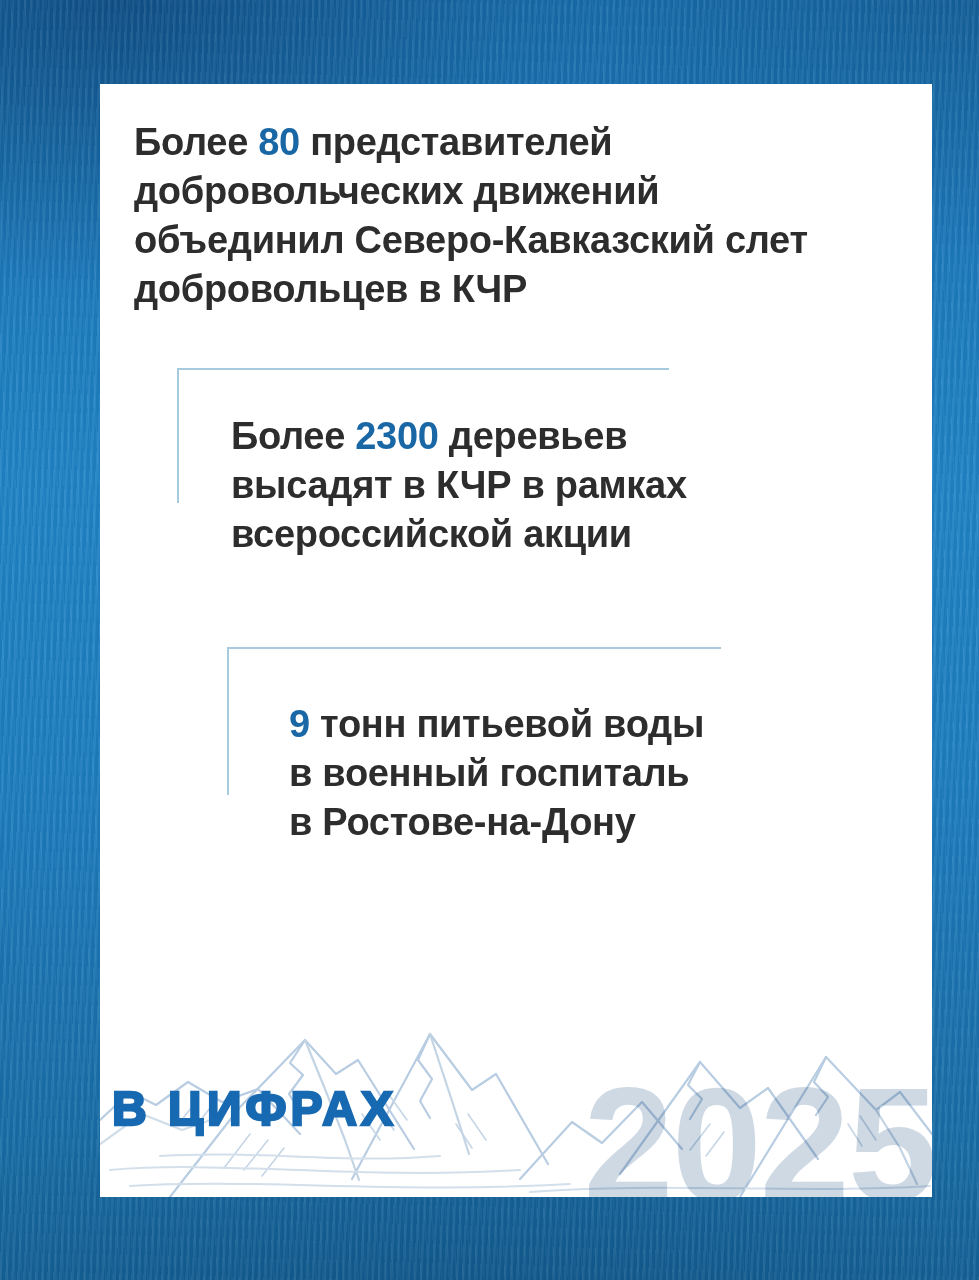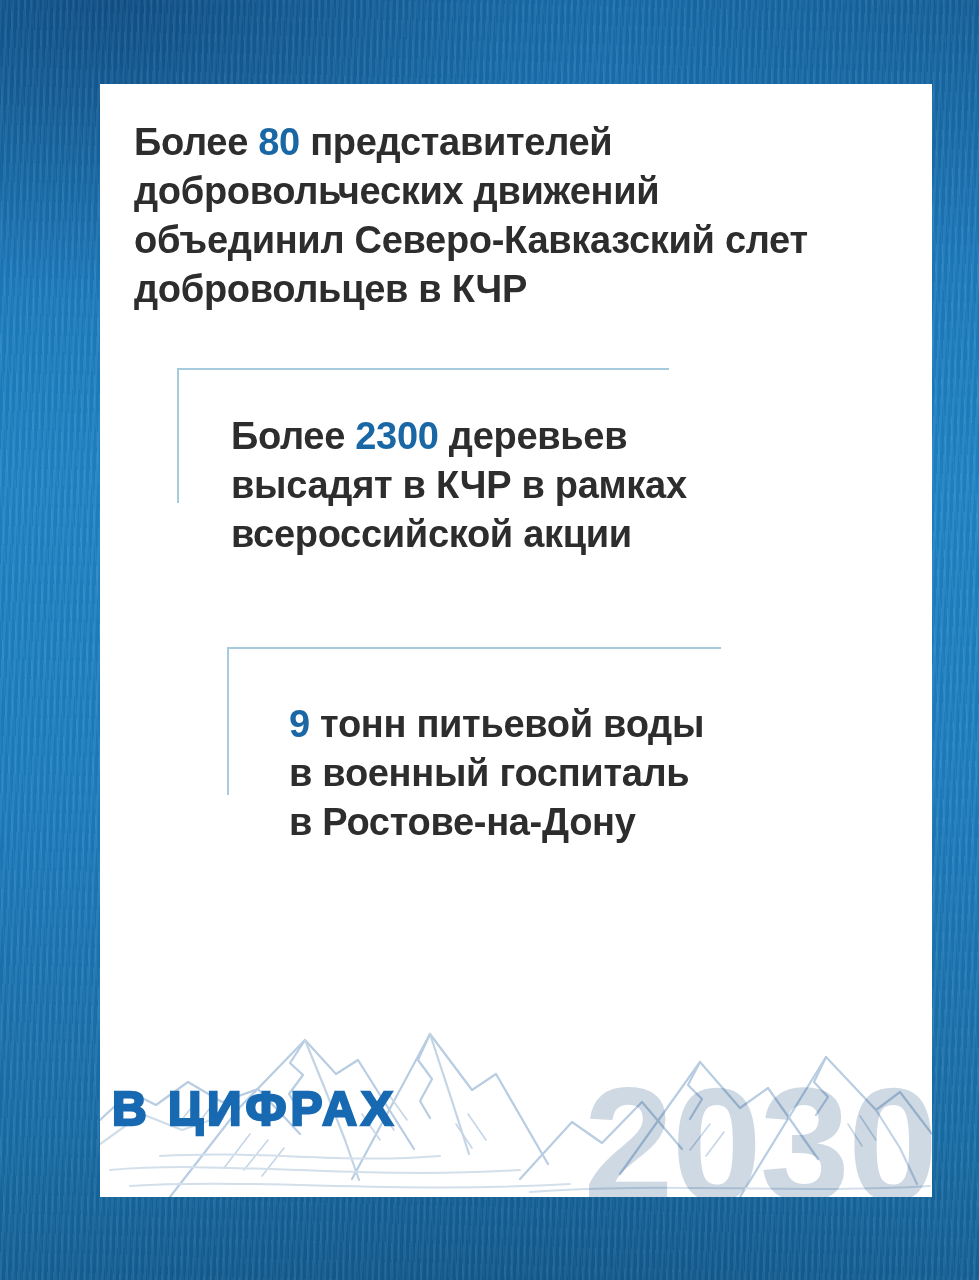--- a/index.html
+++ b/index.html
@@ -121,20 +121,20 @@
 
         <g stroke="#d3dfeb" stroke-width="2">
           <path d="M10,228 C 120,218 260,238 420,228"></path>
           <path d="M30,244 C 150,236 300,252 470,242"></path>
           <path d="M430,250 C 560,240 700,252 830,244"></path>
           <path d="M60,214 C 160,208 240,222 340,214"></path>
         </g>
       </g>
     </svg>
 
-    <div class="year">2030</div>
+    <div class="year">2025</div>
 
     <div class="brand">
       <div class="brand-bottom">В ЦИФРАХ</div>
     </div>
 
   </div>
 </div>
 
 </body></html>

